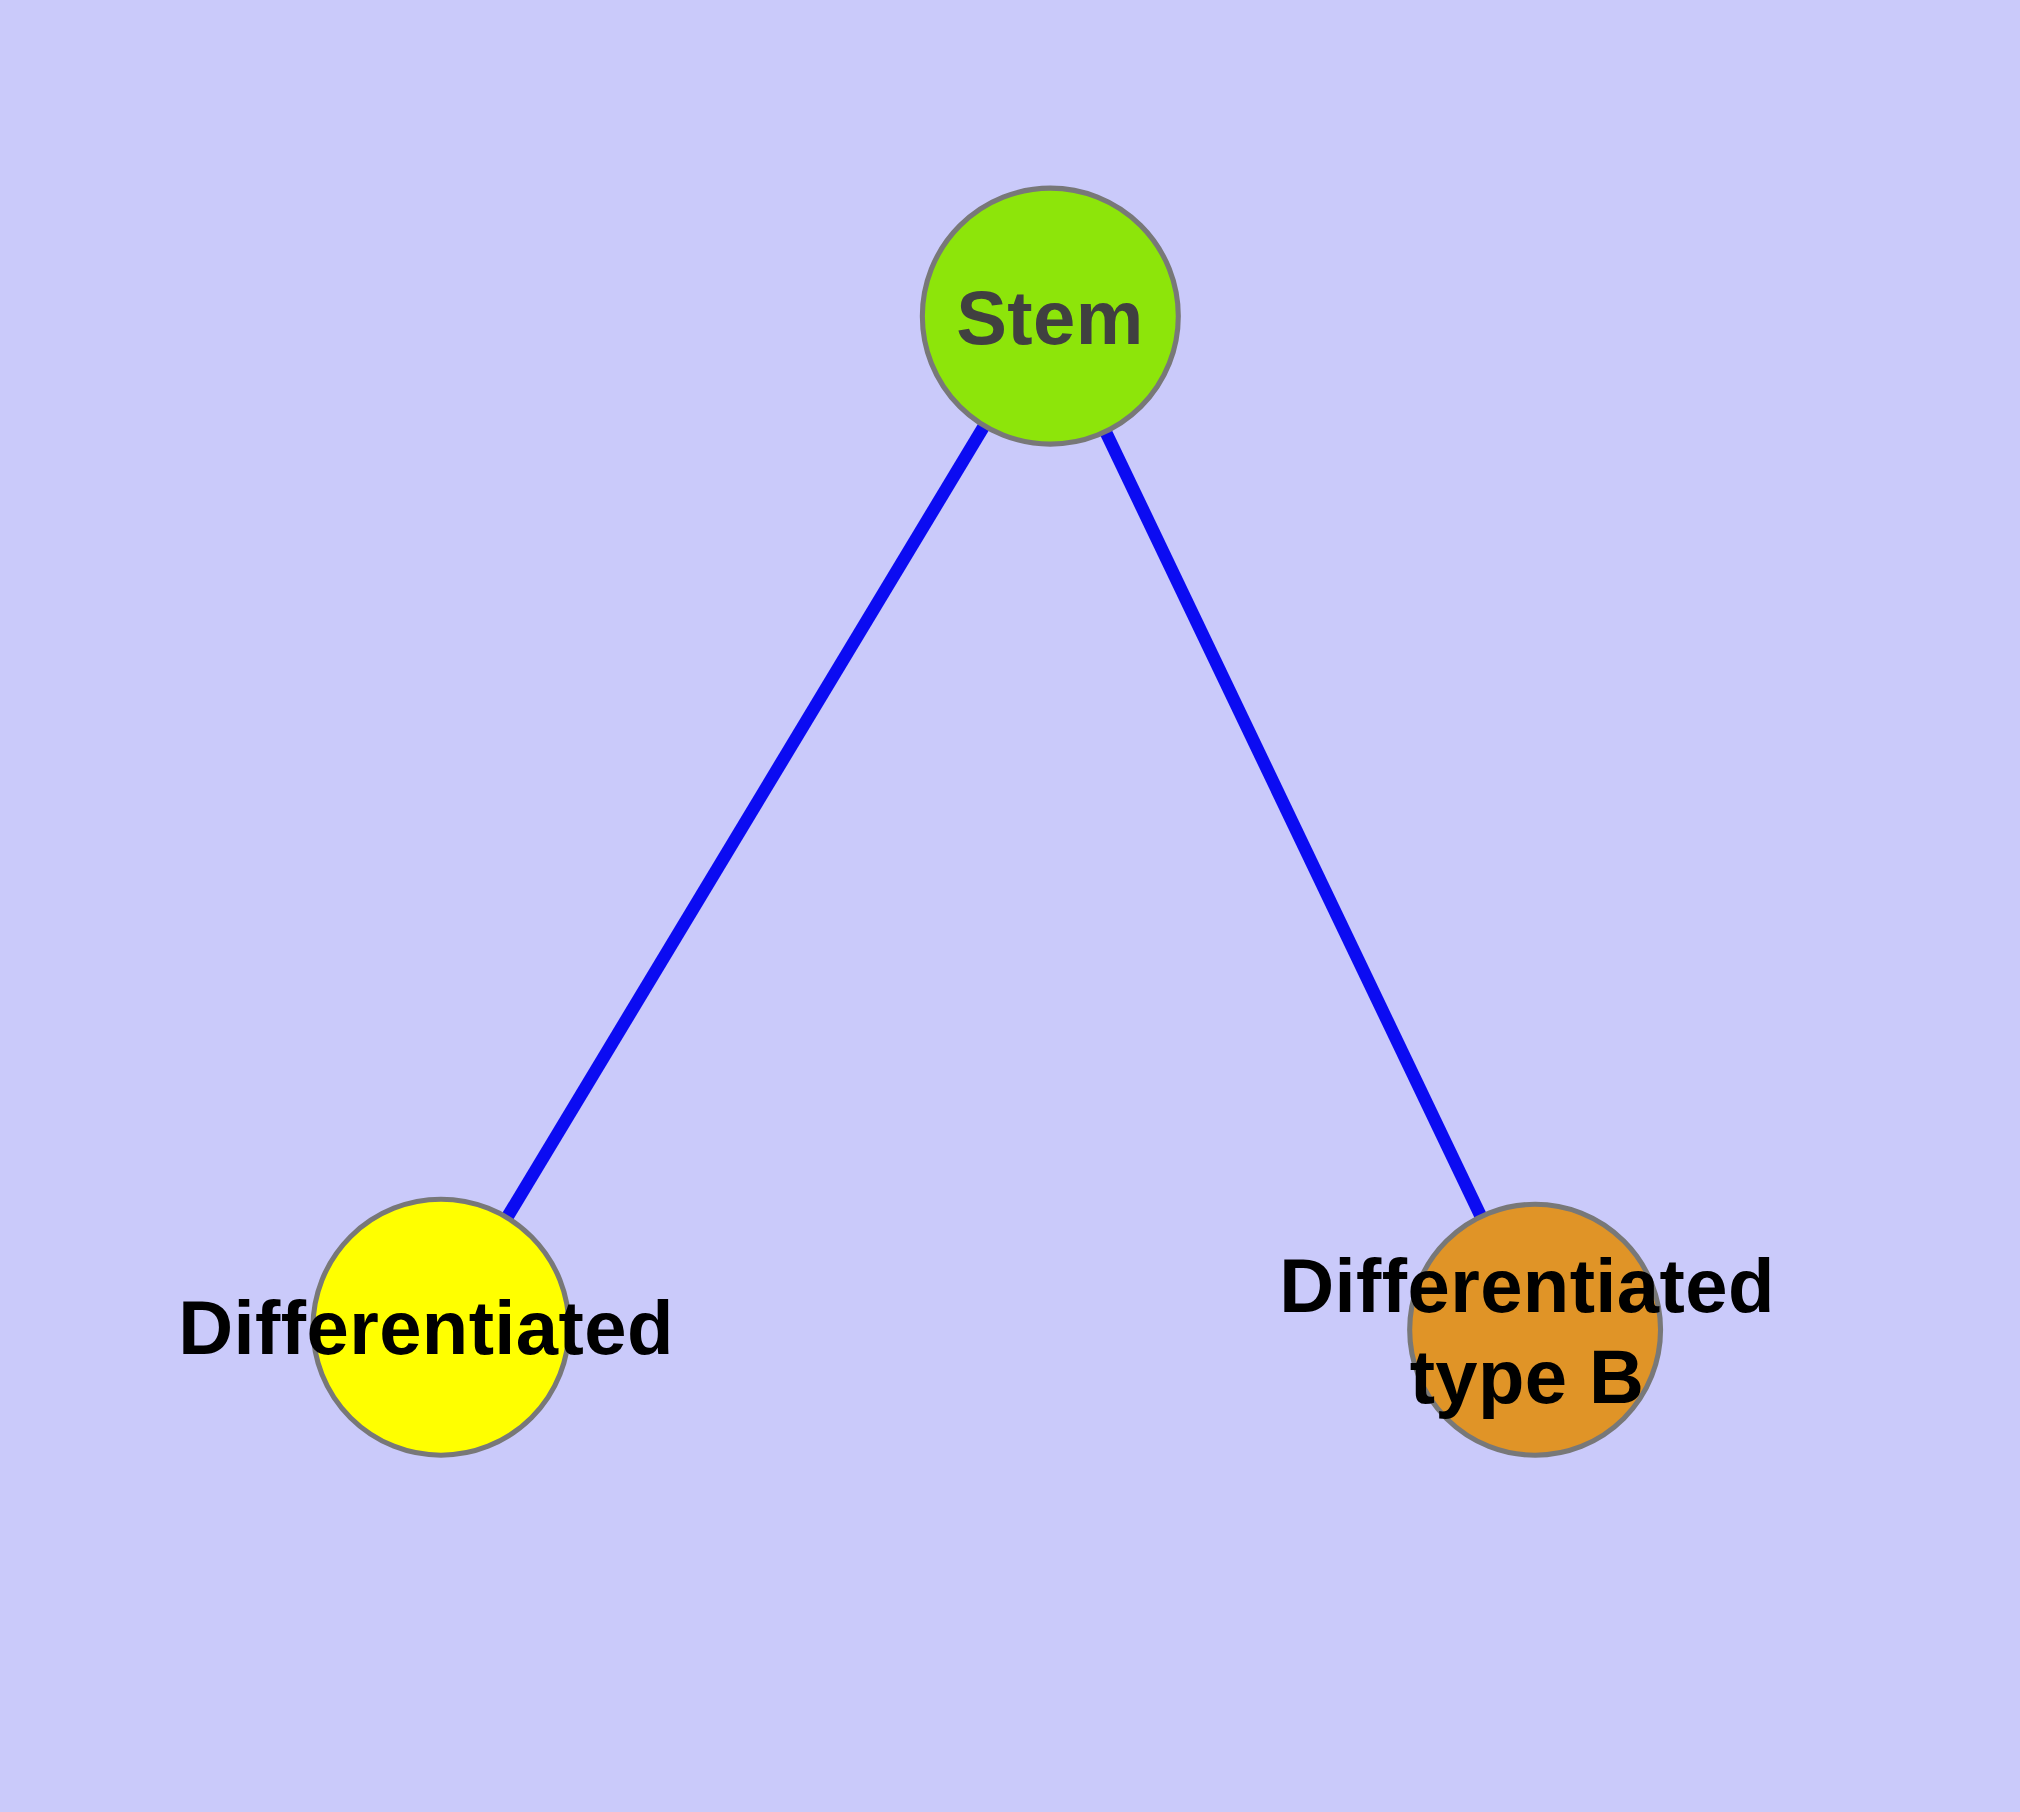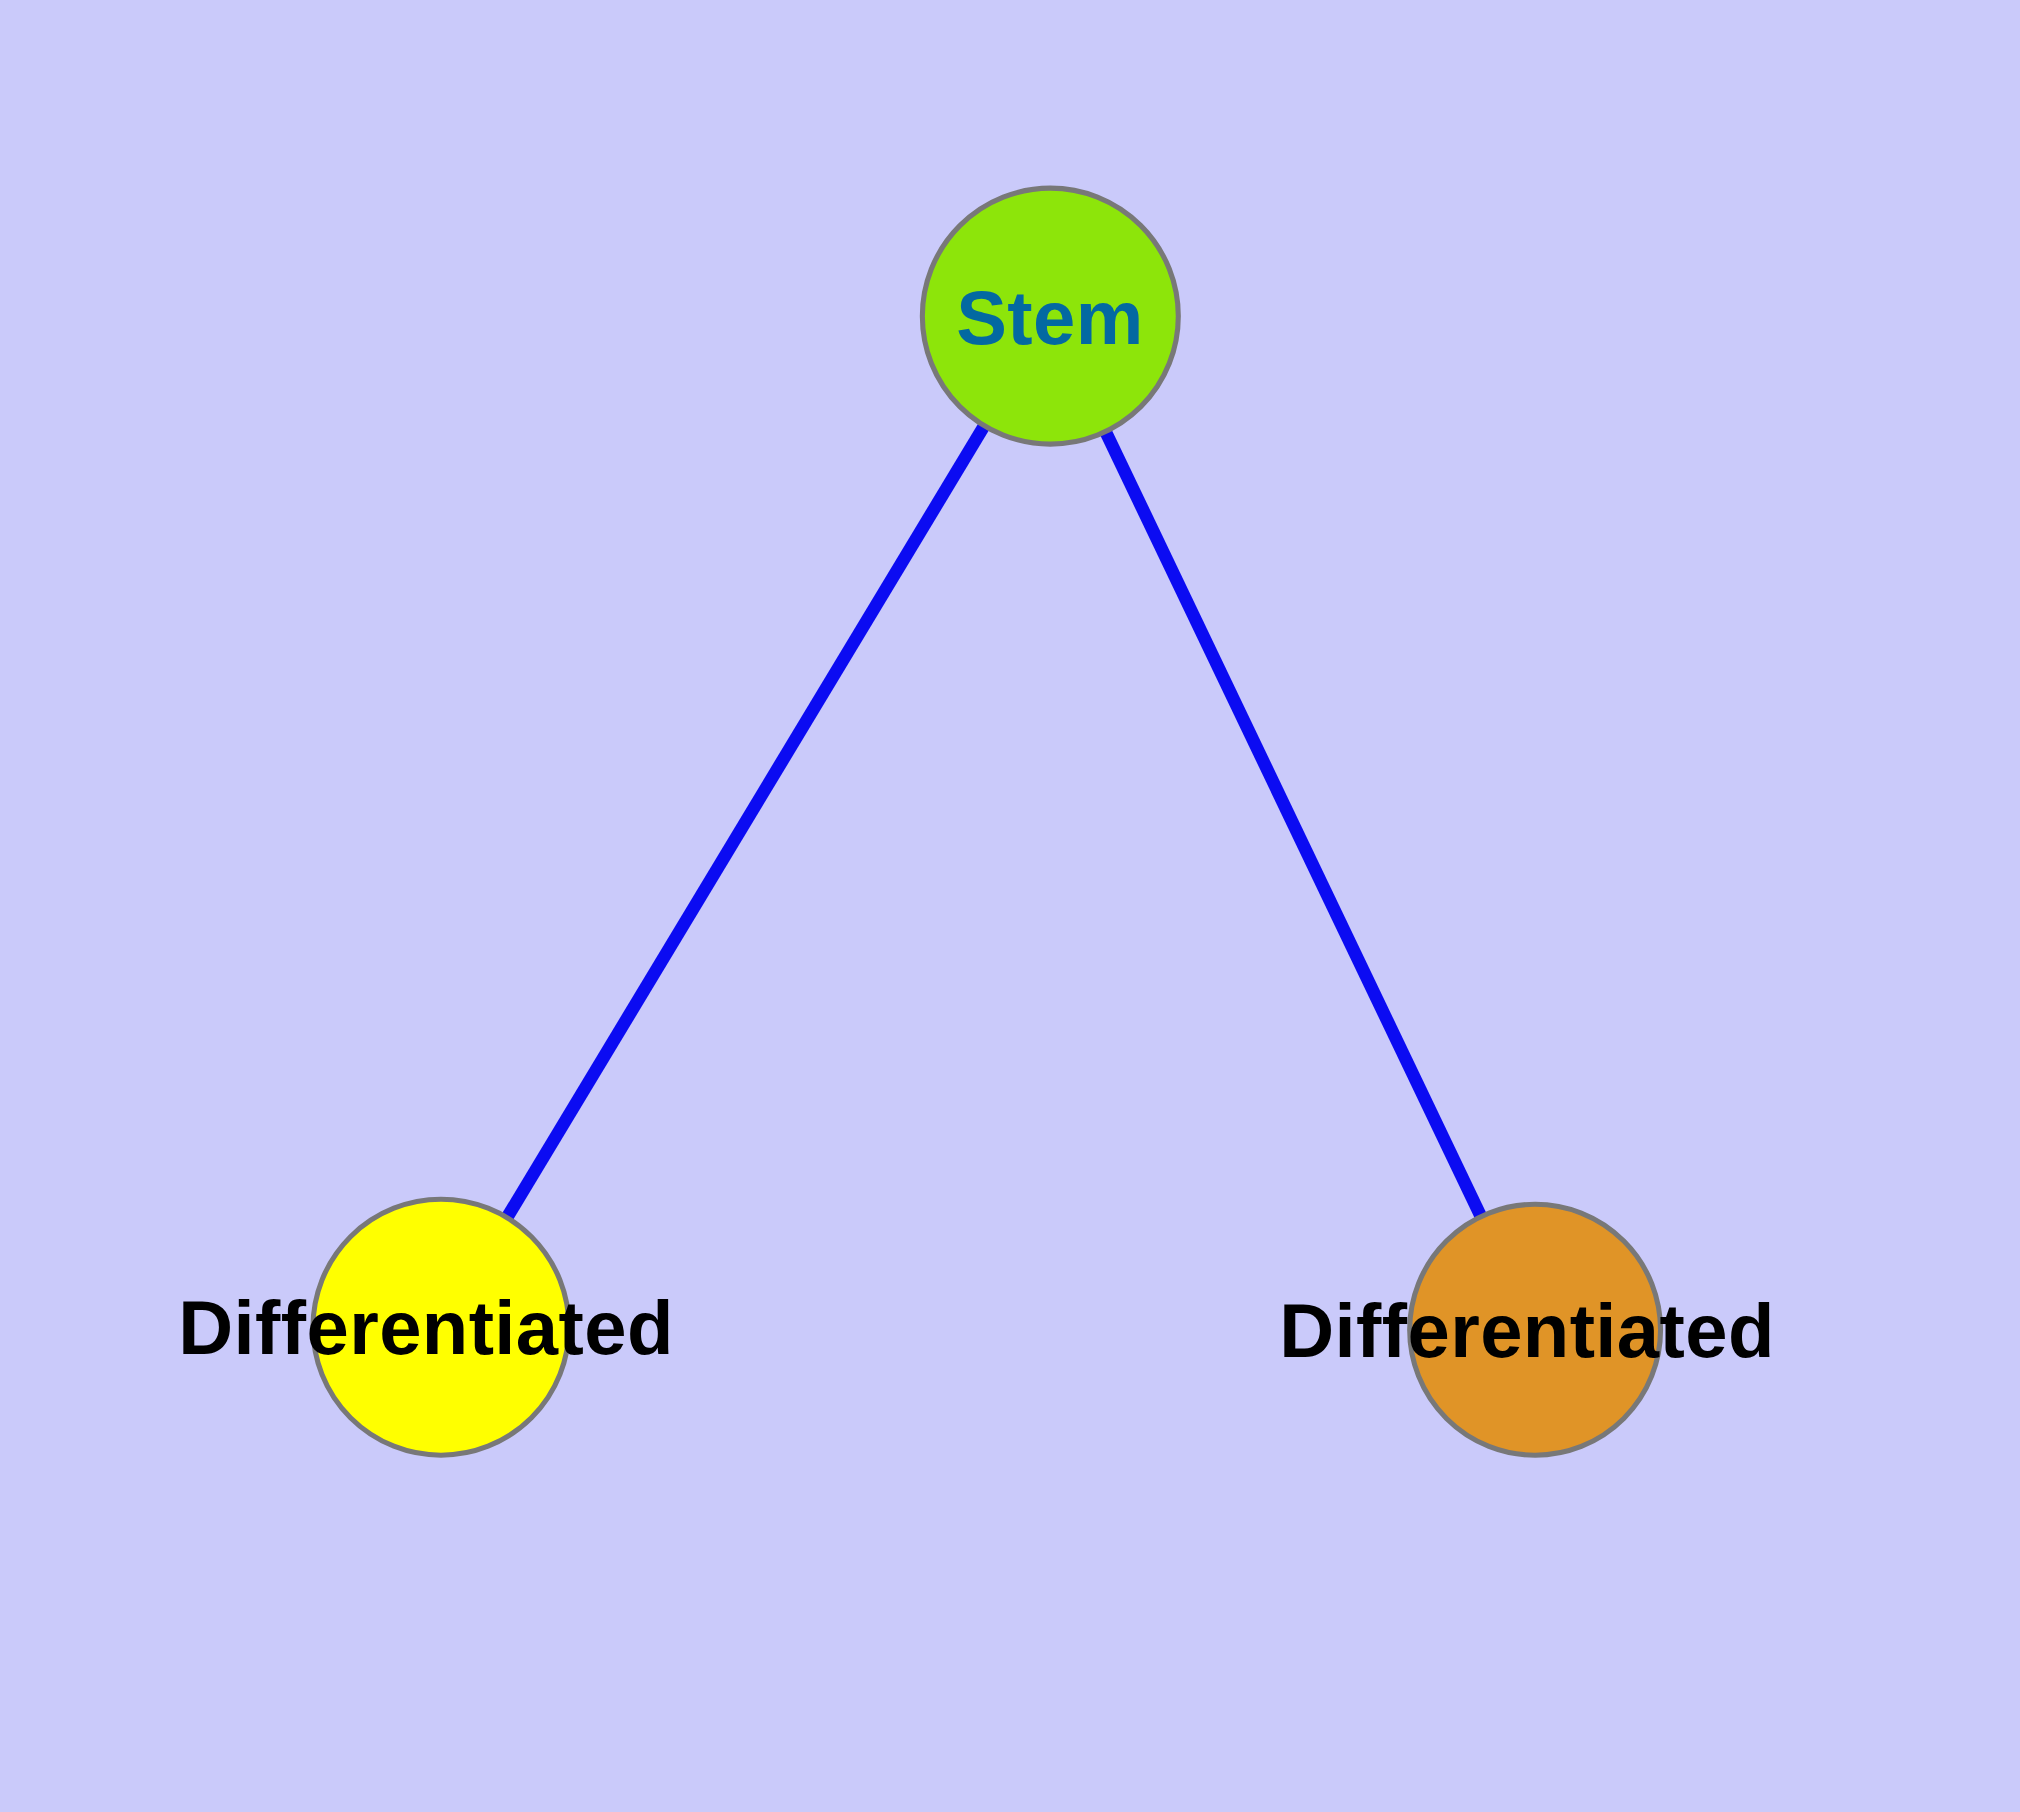--- a/index.html
+++ b/index.html
@@ -43,26 +43,27 @@
 
     <line x1="1239" y1="373" x2="1811" y2="1569" stroke-width="15" stroke="#0B0BF2"></line>
 
     <circle cx="1239" cy="373" r="151" stroke-width="6" fill="#8DE50A" stroke="#787878"></circle>
 
     <circle cx="520" cy="1566" r="151" stroke-width="6" fill="#FFFF00" stroke="#787878"></circle>
 
     <circle cx="1811" cy="1569" r="148" stroke-width="6" fill="#E09427" stroke="#787878"></circle>
   </svg>
 
-  <div class="node-label" style="left: 1050px; top: 318px; color: #0369a1;">
+  <div class="node-label" style="left: 1050px; top: 318px; color: #404040;">
     <span>Stem</span>
   </div>
 
   <div class="node-label" style="left: 426px; top: 1328px; color: rgb(0, 0, 0);">
     <span>Differentiated</span><br>
   </div>
 
   <div class="node-label" style="left: 1527px; top: 1331px; color: rgb(0, 0, 0);">
     <span>Differentiated</span><br>
+    <span>type B</span>
   </div>
 
 </div>
 
 
 </body></html>

